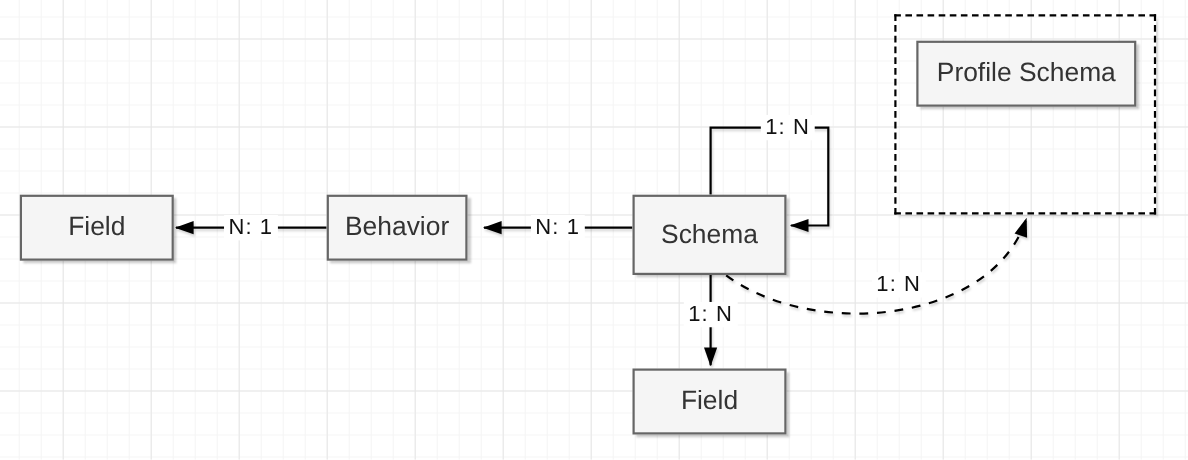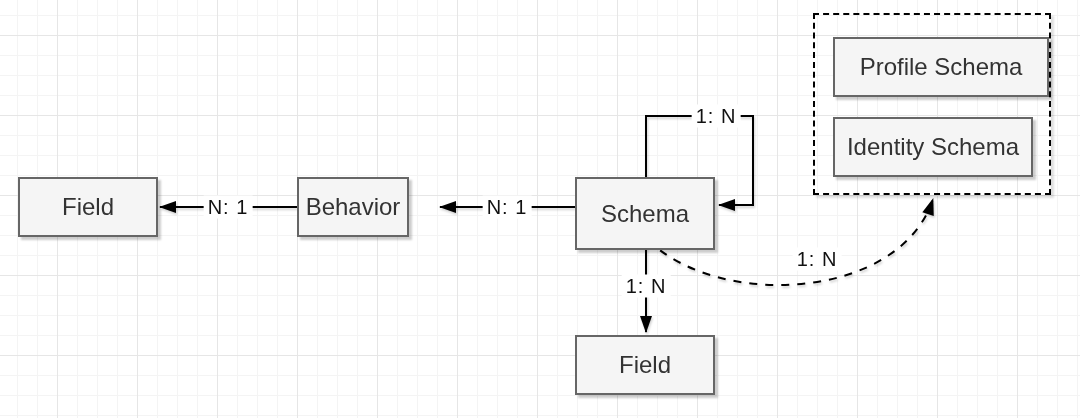--- a/index.html
+++ b/index.html
@@ -28,24 +28,24 @@
     box-shadow:3px 3px 2px rgba(0,0,0,0.13);
   }
   .node{
     position:absolute;box-sizing:border-box;
     background:#f5f5f5;border:2px solid #666666;
     box-shadow:3px 3px 2px rgba(0,0,0,0.2);
     display:flex;align-items:center;justify-content:center;
     font-size:24px;color:#333333;white-space:nowrap;
   }
   #n-field-left  {left:18px;  top:177px; width:140px; height:60px;}
-  #n-behavior    {left:297px; top:177px; width:112px; height:60px;}
+  #n-behavior    {left:297px; top:177px; width:128px; height:60px;}
   #n-schema      {left:575px; top:177px; width:140px; height:73px;}
   #n-field-bottom{left:575px; top:335px; width:140px; height:60px;}
-  #n-profile     {left:833px; top:37px;  width:216px; height:60px;}
+  #n-profile     {left:833px; top:37px;  width:200px; height:60px;}
   #n-identity    {left:833px; top:117px; width:200px; height:60px;}
   .edge-label{
     position:absolute;transform:translate(-50%,-50%);
     background:#ffffff;padding:0 4px;
     font-size:20px;color:#111111;white-space:nowrap;
     letter-spacing:1px;
   }
   #el-behavior-field{left:228px;top:207px;}
   #el-schema-behavior{left:507px;top:207px;}
   #el-schema-loop{left:716px;top:116px;}
@@ -80,21 +80,20 @@
   <div class="node" id="n-field-left">Field</div>
 
   <div class="node" id="n-behavior">Behavior</div>
 
   <div class="node" id="n-schema">Schema</div>
 
   <div class="node" id="n-field-bottom">Field</div>
 
   <div class="node" id="n-profile">Profile Schema</div>
 
-  <div class="node" id="n-identity">Identity Schema</div>
 
   <div class="edge-label" id="el-behavior-field">N: 1</div>
 
   <div class="edge-label" id="el-schema-behavior">N: 1</div>
 
   <div class="edge-label" id="el-schema-loop">1: N</div>
 
   <div class="edge-label" id="el-schema-field">1: N</div>
 
   <div class="edge-label" id="el-schema-group">1: N</div>

